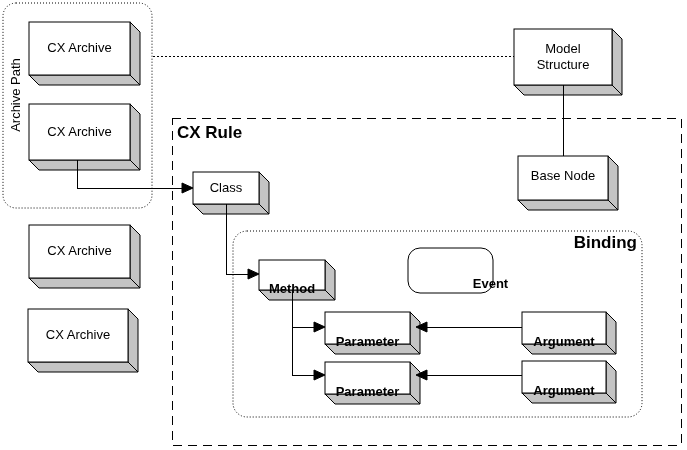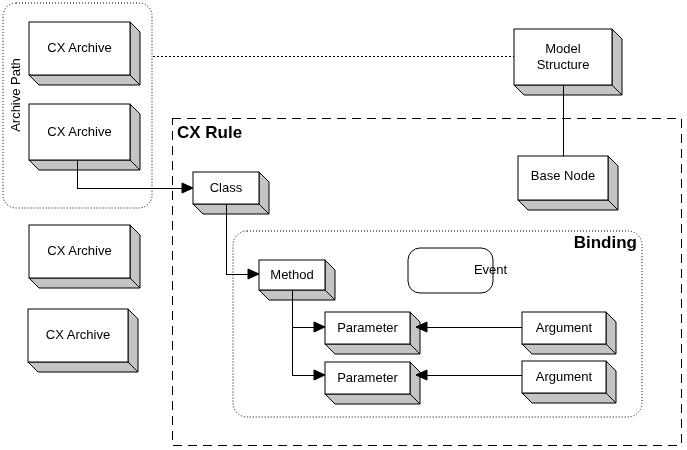--- a/index.html
+++ b/index.html
@@ -10,21 +10,21 @@
     font-family:"Liberation Sans", sans-serif;
     overflow:hidden;
   }
   .canvas svg{position:absolute;left:0;top:0;}
   .lbl{
     position:absolute;
     display:flex;align-items:center;justify-content:center;
     font-size:13px;color:#000;text-align:center;line-height:1.25;
     pointer-events:none;white-space:nowrap;
   }
-  .lbl.b{font-weight:normal;}
+  .lbl.b{font-weight:bold;margin-top:14px;}
   .lbl.wrap{white-space:normal;}
   .lbl.wrap span{display:inline-block;width:70px;}
   .tag{
     position:absolute;font-size:17px;font-weight:bold;color:#000;
     pointer-events:none;white-space:nowrap;
   }
   .rot{transform:rotate(-90deg);}
 </style>
 </head>
 <body>

